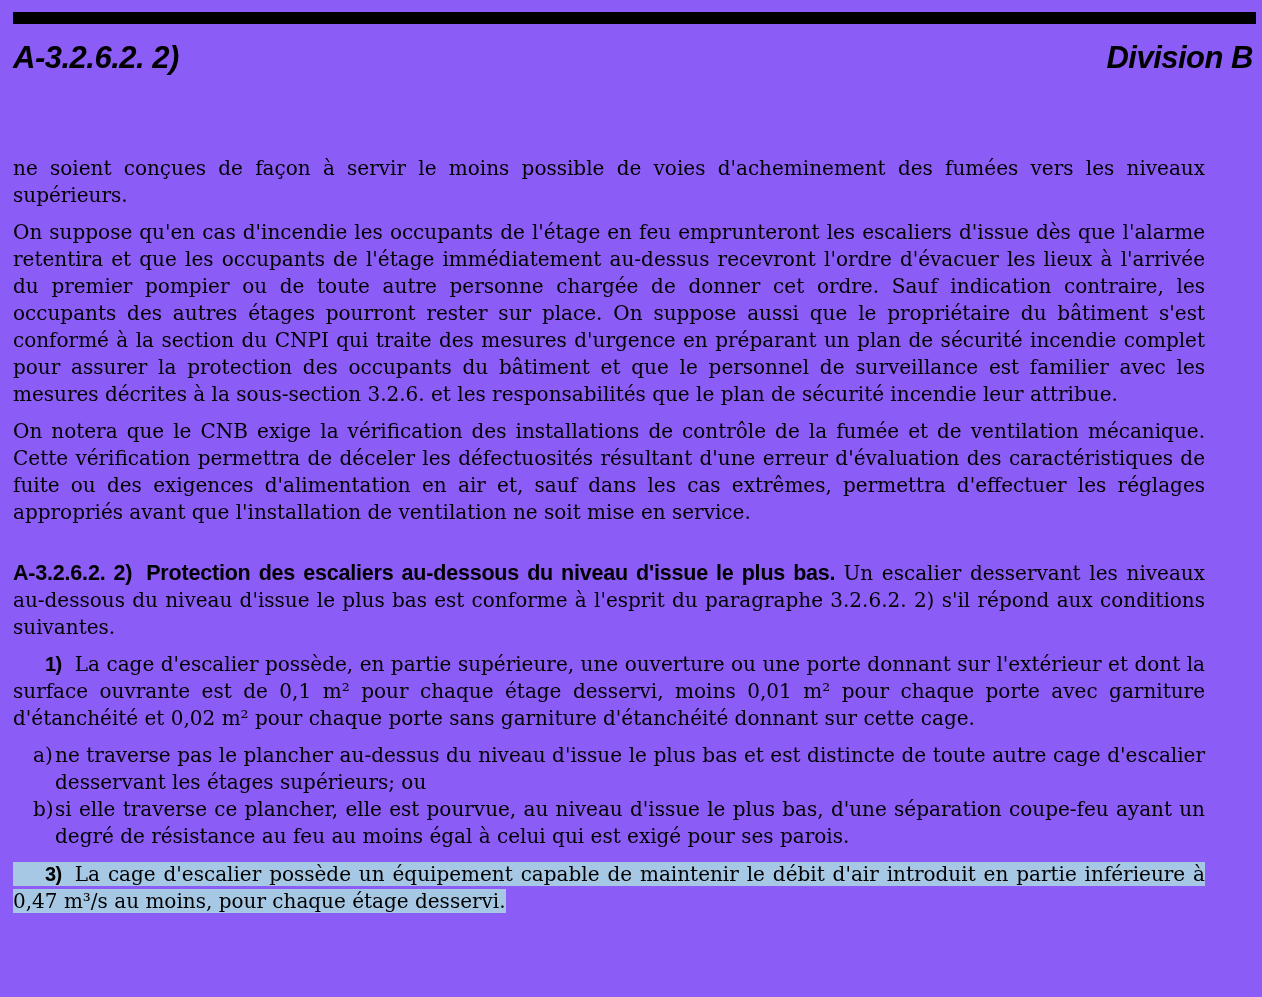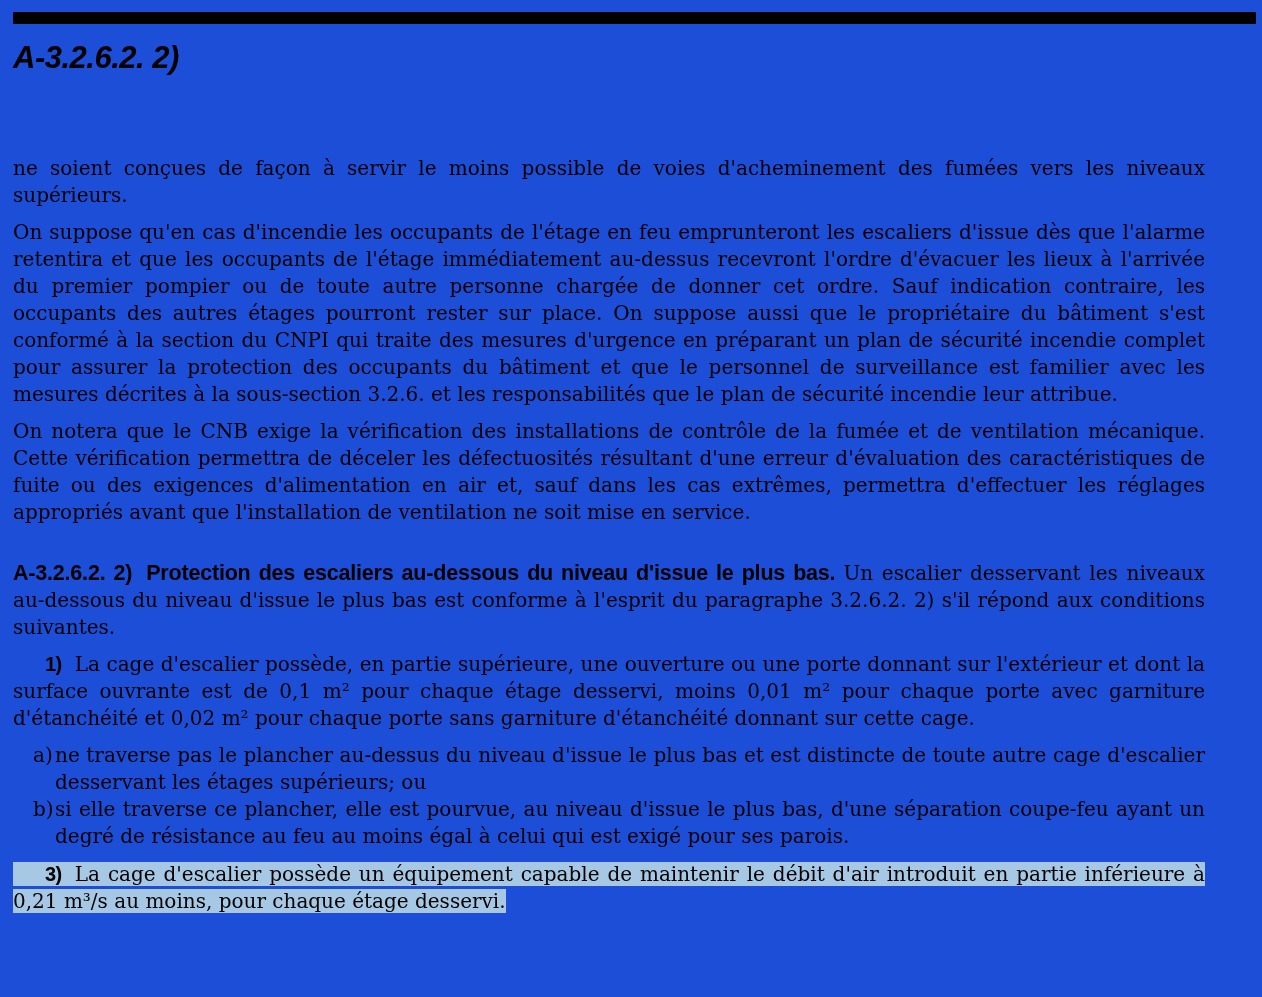--- a/index.html
+++ b/index.html
@@ -4,21 +4,21 @@
 <style>
   html, body {
     margin: 0;
     padding: 0;
     background: #ffffff;
   }
   .page {
     position: relative;
     width: 1262px;
     height: 997px;
-    background: #1d4ed8;
+    background: #8b5cf6;
     color: #000000;
     overflow: hidden;
     font-family: "DejaVu Serif", serif;
   }
   .rule {
     position: absolute;
     left: 13px;
     top: 12px;
     width: 1243px;
     height: 12px;
@@ -75,36 +75,37 @@
 </style>
 </head>
 <body>
 
 <div class="page">
 
   <div class="rule"></div>
 
   <div class="header-row">
     <span>A-3.2.6.2. 2)</span>
+    <span>Division B</span>
   </div>
 
   <main class="body">
 
     <p class="para">ne soient conçues de façon à servir le moins possible de voies d'acheminement des fumées vers les niveaux supérieurs.</p>
 
     <p class="para">On suppose qu'en cas d'incendie les occupants de l'étage en feu emprunteront les escaliers d'issue dès que l'alarme retentira et que les occupants de l'étage immédiatement au-dessus recevront l'ordre d'évacuer les lieux à l'arrivée du premier pompier ou de toute autre personne chargée de donner cet ordre. Sauf indication contraire, les occupants des autres étages pourront rester sur place. On suppose aussi que le propriétaire du bâtiment s'est conformé à la section du CNPI qui traite des mesures d'urgence en préparant un plan de sécurité incendie complet pour assurer la protection des occupants du bâtiment et que le personnel de surveillance est familier avec les mesures décrites à la sous-section 3.2.6. et les responsabilités que le plan de sécurité incendie leur attribue.</p>
 
     <p class="para">On notera que le CNB exige la vérification des installations de contrôle de la fumée et de ventilation mécanique. Cette vérification permettra de déceler les défectuosités résultant d'une erreur d'évaluation des caractéristiques de fuite ou des exigences d'alimentation en air et, sauf dans les cas extrêmes, permettra d'effectuer les réglages appropriés avant que l'installation de ventilation ne soit mise en service.</p>
 
     <p class="para heading-para"><span class="bold-sans">A-3.2.6.2. 2)</span><span class="gap2"></span><span class="bold-sans">Protection des escaliers au-dessous du niveau d'issue le plus bas.</span><span class="gap3"></span><span>Un escalier desservant les niveaux au-dessous du niveau d'issue le plus bas est conforme à l'esprit du paragraphe 3.2.6.2. 2) s'il répond aux conditions suivantes.</span></p>
 
     <p class="para item"><span class="ind"></span><span class="num">1)</span><span class="tab"></span><span>La cage d'escalier possède, en partie supérieure, une ouverture ou une porte donnant sur l'extérieur et dont la surface ouvrante est de 0,1 m² pour chaque étage desservi, moins 0,01 m² pour chaque porte avec garniture d'étanchéité et 0,02 m² pour chaque porte sans garniture d'étanchéité donnant sur cette cage.</span></p>
 
 
     <div class="sub">
       <div class="subitem"><span class="letter">a)</span><span>ne traverse pas le plancher au-dessus du niveau d'issue le plus bas et est distincte de toute autre cage d'escalier desservant les étages supérieurs; ou</span></div>
       <div class="subitem"><span class="letter">b)</span><span>si elle traverse ce plancher, elle est pourvue, au niveau d'issue le plus bas, d'une séparation coupe-feu ayant un degré de résistance au feu au moins égal à celui qui est exigé pour ses parois.</span></div>
     </div>
 
-    <p class="para item item3"><span class="sel" style="background: rgb(166, 200, 228);"><span class="ind"></span><span class="num">3)</span><span class="tab"></span><span>La cage d'escalier possède un équipement capable de maintenir le débit d'air introduit en partie inférieure à 0,21 m³/s au moins, pour chaque étage desservi.</span></span></p>
+    <p class="para item item3"><span class="sel" style="background: rgb(166, 200, 228);"><span class="ind"></span><span class="num">3)</span><span class="tab"></span><span>La cage d'escalier possède un équipement capable de maintenir le débit d'air introduit en partie inférieure à 0,47 m³/s au moins, pour chaque étage desservi.</span></span></p>
 
   </main>
 </div>
 
 </body></html>

